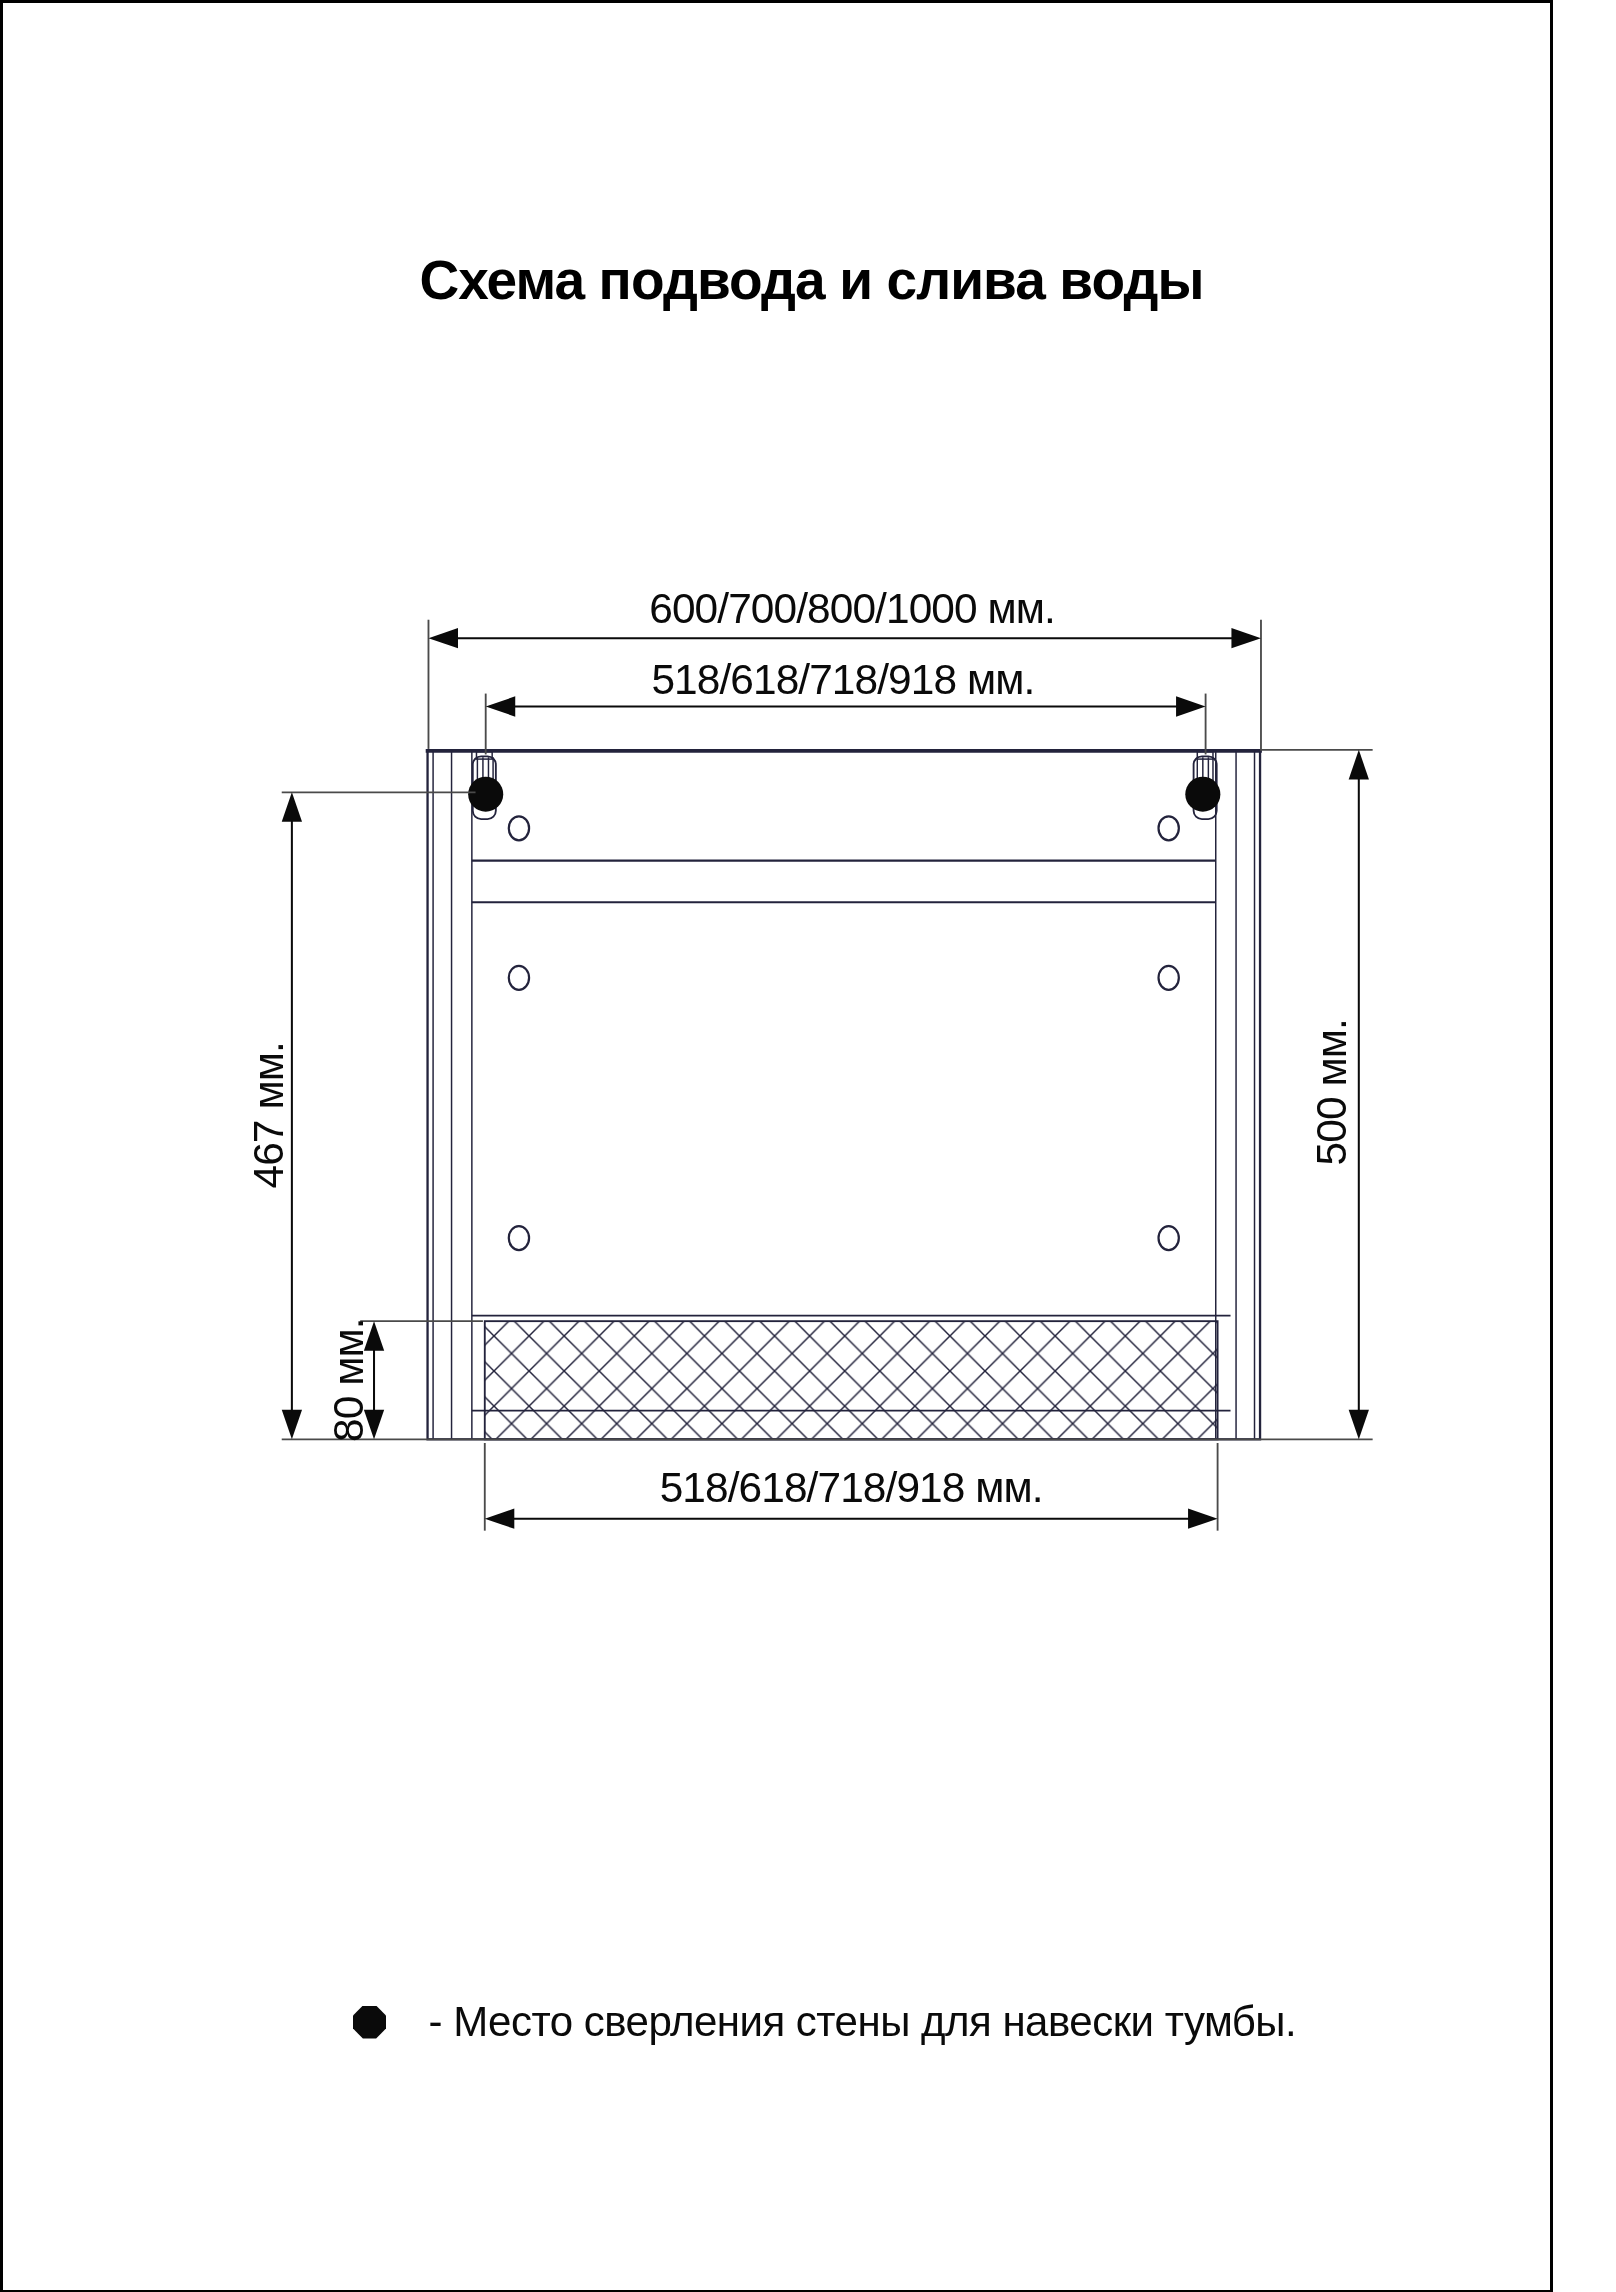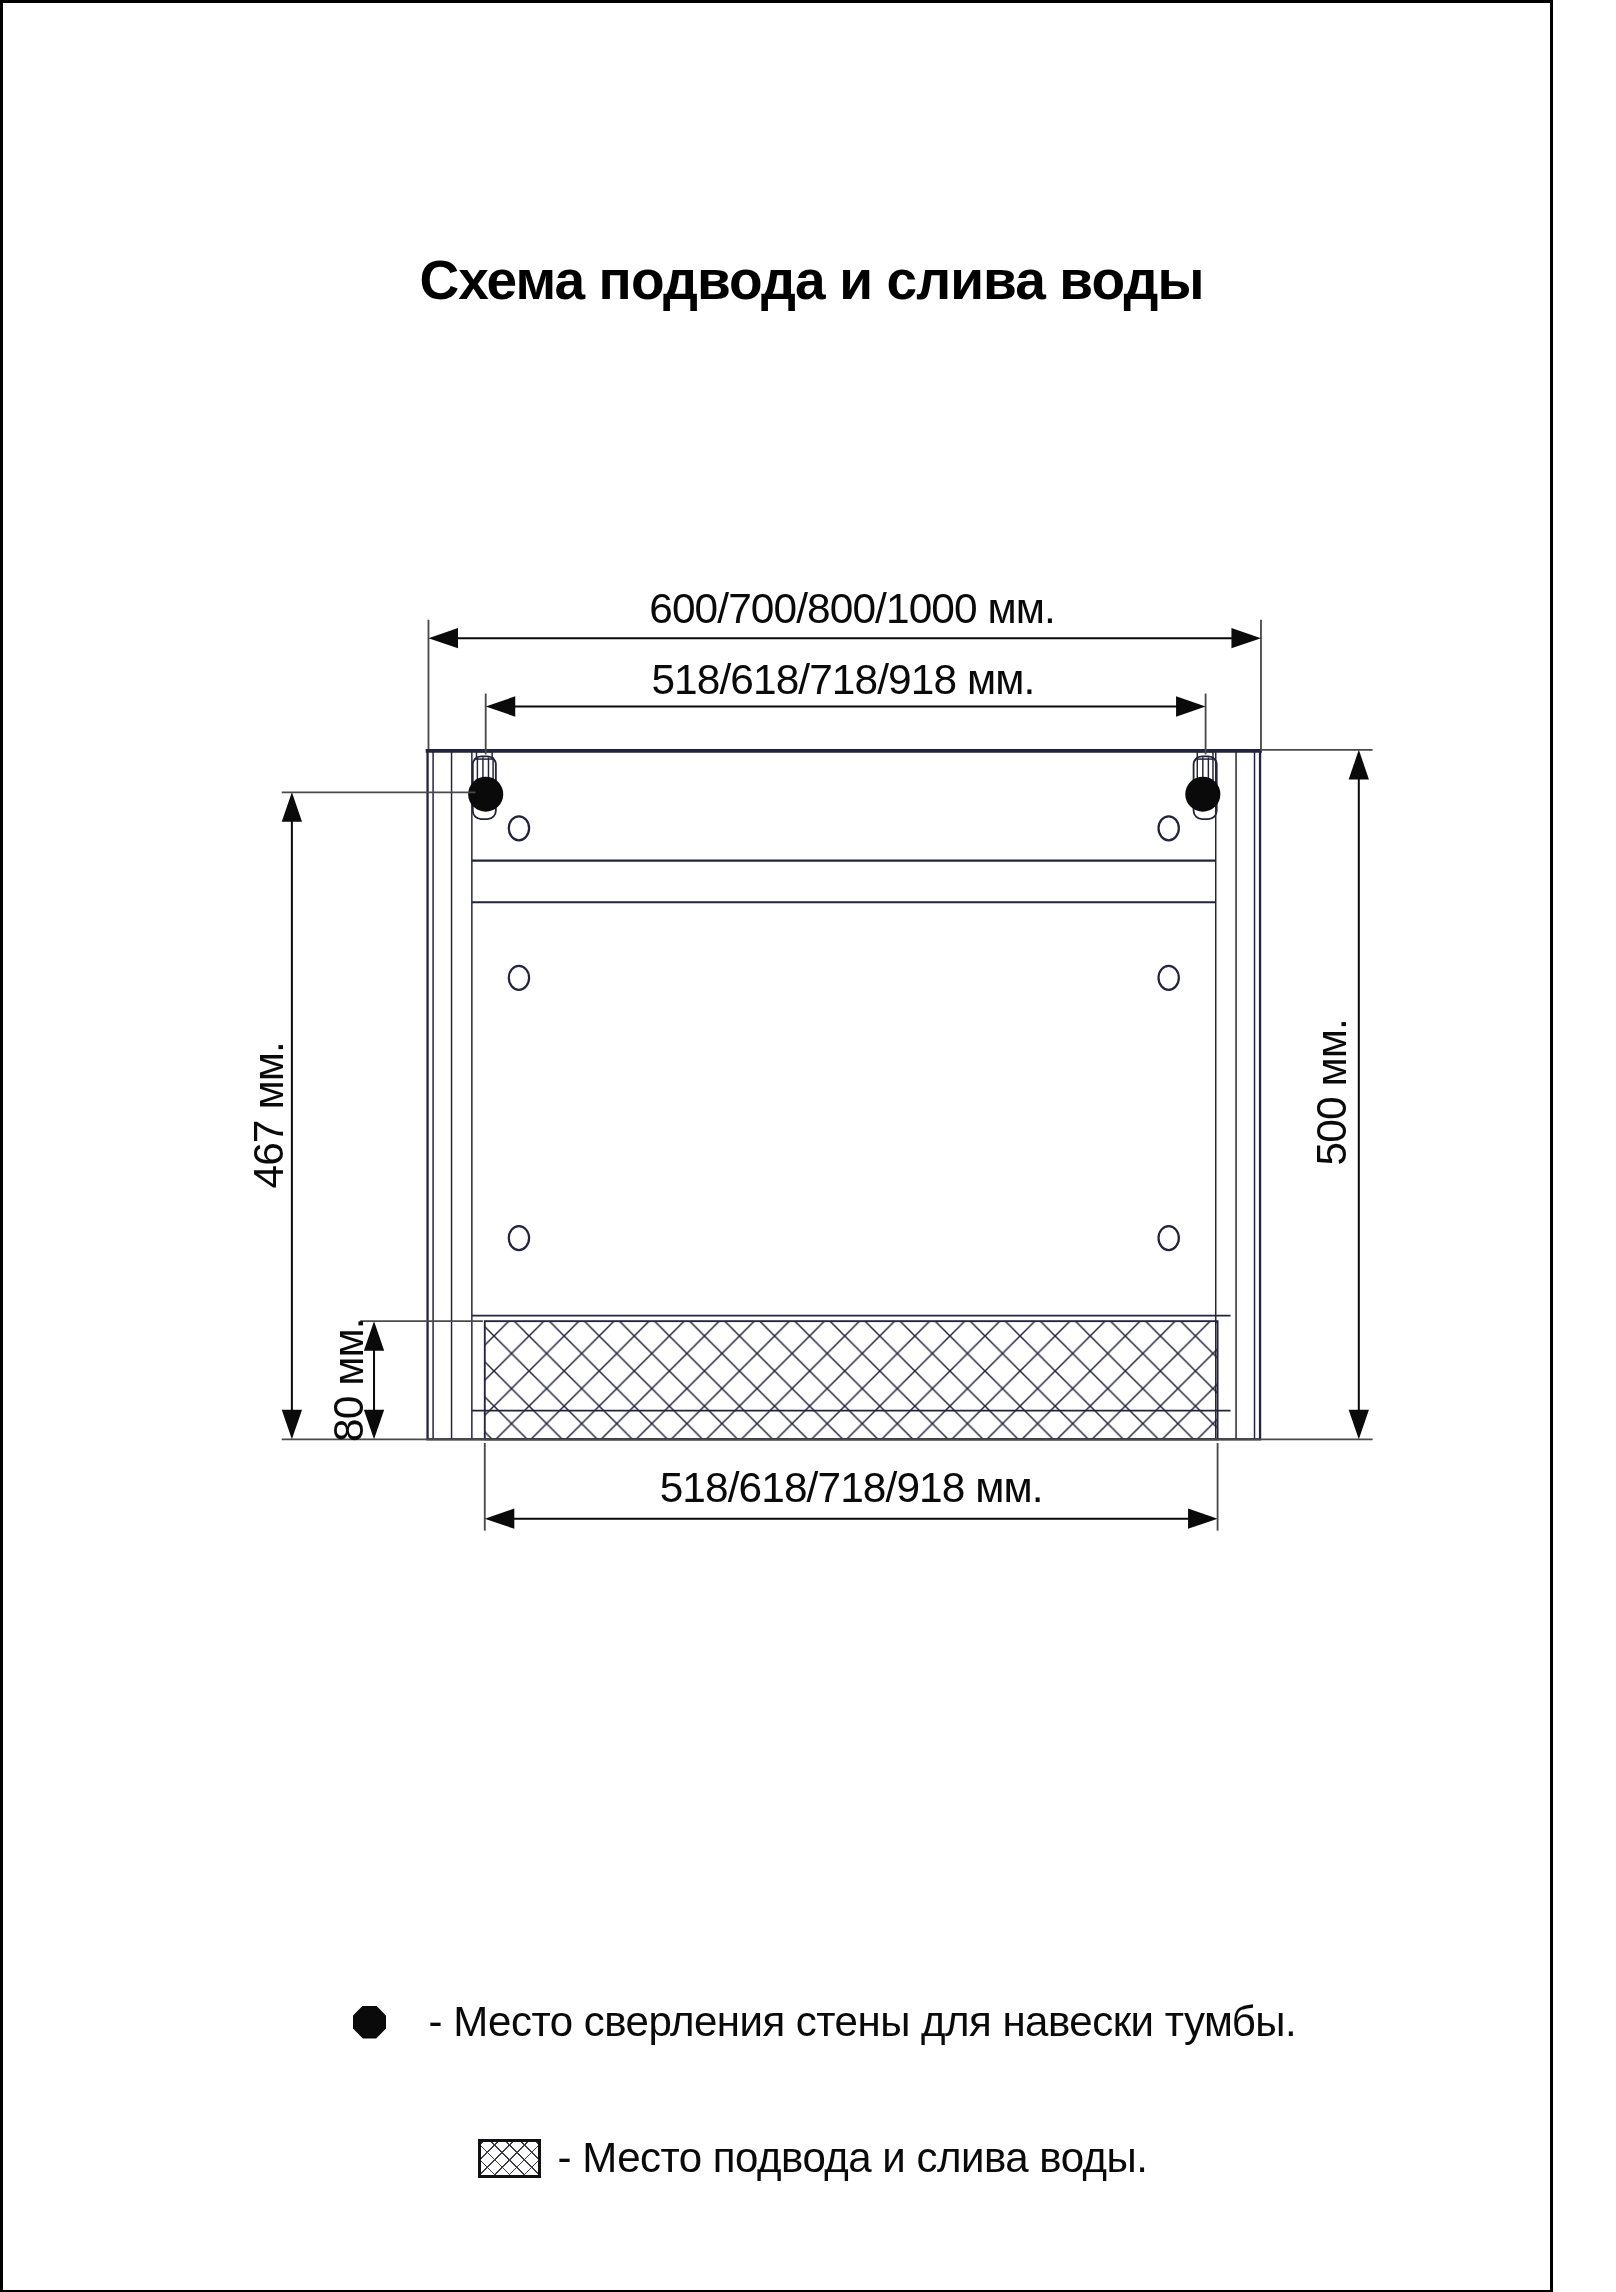--- a/index.html
+++ b/index.html
@@ -160,19 +160,15 @@
       <polygon points="1316,1642 1284,1631 1284,1653" stroke="none"></polygon>
     </g>
     <text x="919" y="1624" text-anchor="middle">518/618/718/918 мм.</text>
   </svg>
 
   <div class="legend-row" id="legend-1">
     <span class="legend-dot"></span>
     <span>- Место сверления стены для навески тумбы.</span>
   </div>
 
-  <div class="legend-row" id="legend-2">
-    <span class="legend-hatch"></span>
-    <span>- Место подвода и слива воды.</span>
-  </div>
 
 </div>
 
 
 </body></html>

